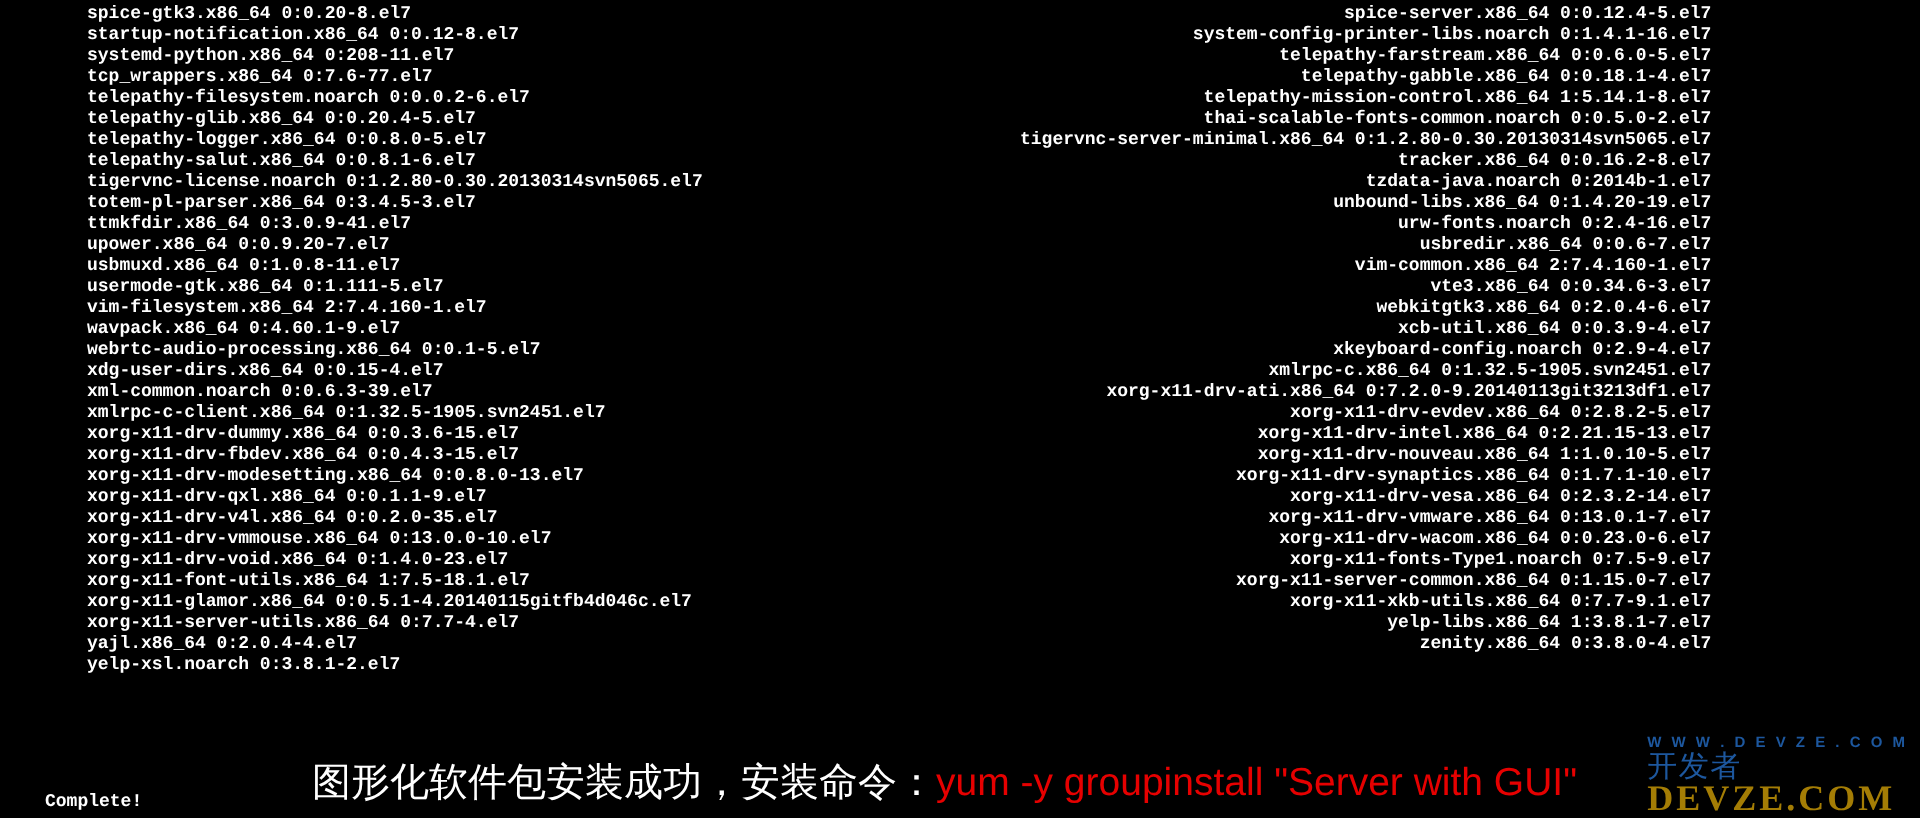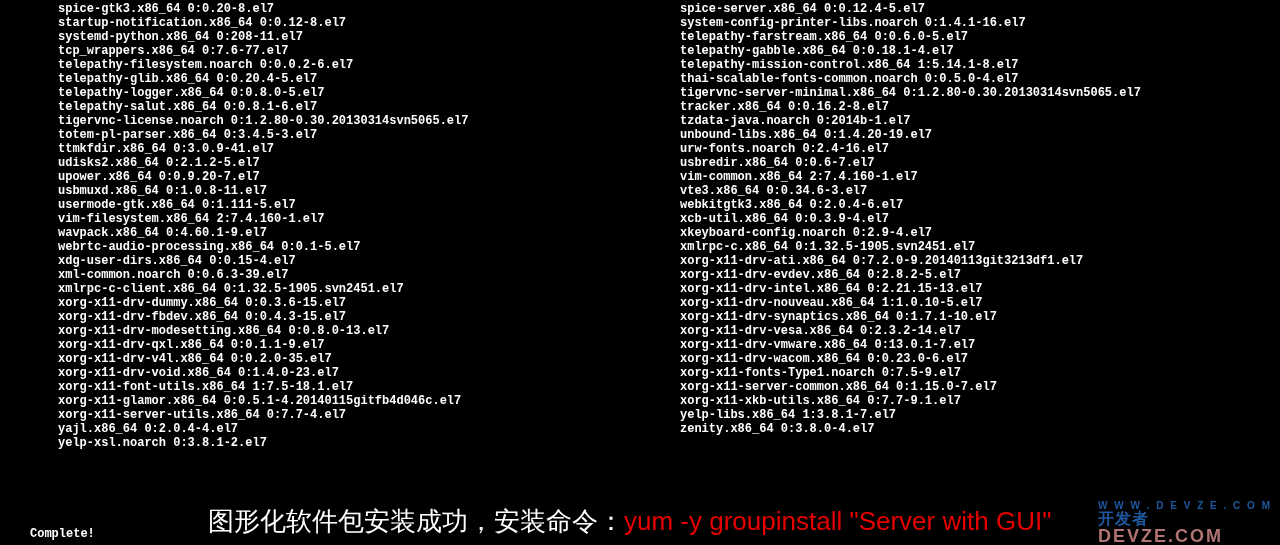--- a/index.html
+++ b/index.html
@@ -17,21 +17,21 @@
     .terminal {
       display: flex;
       padding: 2px 0 0 0;
     }
     .col {
       display: flex;
       flex-direction: column;
       line-height: 14px;
     }
     .col-left { padding-left: 58px; width: 680px; }
-    .col-right { padding-left: 0; }
+    .col-right { padding-left: 0; align-items: flex-end; }
     .pkg-line { white-space: nowrap; }
     .annotation {
       position: absolute;
       bottom: 6px;
       left: 208px;
       font-family: "SimSun", "Microsoft YaHei", sans-serif;
       font-size: 26px;
       white-space: nowrap;
       font-weight: normal;
     }
@@ -44,69 +44,69 @@
       font-weight: bold;
     }
     .watermark {
       position: absolute;
       right: 8px;
       bottom: 0;
       font-family: "Microsoft YaHei", sans-serif;
       line-height: 1;
       opacity: 0.7;
     }
-    .wm-top { color:#2a7de1; font-size:16px; font-weight:bold; letter-spacing:1px; }
+    .wm-top { color:#2a7de1; font-size:20px; font-weight:normal; letter-spacing:1px; }
     .wm-url { color:#2a7de1; font-size:10px; letter-spacing:2px; }
-    .wm-bottom { color:#fca5a5; font-size:18px; letter-spacing:2px; }
+    .wm-bottom { color:#eab308; font-size:24px; letter-spacing:2px;font-family:Liberation Serif, serif; }
   </style>
 </head>
 <body>
 
 <div class="terminal">
   <div class="col col-left" id="col-left">
       <div class="pkg-line">spice-gtk3.x86_64 0:0.20-8.el7</div>
       <div class="pkg-line">startup-notification.x86_64 0:0.12-8.el7</div>
       <div class="pkg-line">systemd-python.x86_64 0:208-11.el7</div>
       <div class="pkg-line">tcp_wrappers.x86_64 0:7.6-77.el7</div>
       <div class="pkg-line">telepathy-filesystem.noarch 0:0.0.2-6.el7</div>
       <div class="pkg-line">telepathy-glib.x86_64 0:0.20.4-5.el7</div>
       <div class="pkg-line">telepathy-logger.x86_64 0:0.8.0-5.el7</div>
       <div class="pkg-line">telepathy-salut.x86_64 0:0.8.1-6.el7</div>
       <div class="pkg-line">tigervnc-license.noarch 0:1.2.80-0.30.20130314svn5065.el7</div>
       <div class="pkg-line">totem-pl-parser.x86_64 0:3.4.5-3.el7</div>
       <div class="pkg-line">ttmkfdir.x86_64 0:3.0.9-41.el7</div>
-      <div class="pkg-line">udisks2.x86_64 0:2.1.2-5.el7</div>
       <div class="pkg-line">upower.x86_64 0:0.9.20-7.el7</div>
       <div class="pkg-line">usbmuxd.x86_64 0:1.0.8-11.el7</div>
       <div class="pkg-line">usermode-gtk.x86_64 0:1.111-5.el7</div>
       <div class="pkg-line">vim-filesystem.x86_64 2:7.4.160-1.el7</div>
       <div class="pkg-line">wavpack.x86_64 0:4.60.1-9.el7</div>
       <div class="pkg-line">webrtc-audio-processing.x86_64 0:0.1-5.el7</div>
       <div class="pkg-line">xdg-user-dirs.x86_64 0:0.15-4.el7</div>
       <div class="pkg-line">xml-common.noarch 0:0.6.3-39.el7</div>
       <div class="pkg-line">xmlrpc-c-client.x86_64 0:1.32.5-1905.svn2451.el7</div>
       <div class="pkg-line">xorg-x11-drv-dummy.x86_64 0:0.3.6-15.el7</div>
       <div class="pkg-line">xorg-x11-drv-fbdev.x86_64 0:0.4.3-15.el7</div>
       <div class="pkg-line">xorg-x11-drv-modesetting.x86_64 0:0.8.0-13.el7</div>
       <div class="pkg-line">xorg-x11-drv-qxl.x86_64 0:0.1.1-9.el7</div>
       <div class="pkg-line">xorg-x11-drv-v4l.x86_64 0:0.2.0-35.el7</div>
+      <div class="pkg-line">xorg-x11-drv-vmmouse.x86_64 0:13.0.0-10.el7</div>
       <div class="pkg-line">xorg-x11-drv-void.x86_64 0:1.4.0-23.el7</div>
       <div class="pkg-line">xorg-x11-font-utils.x86_64 1:7.5-18.1.el7</div>
       <div class="pkg-line">xorg-x11-glamor.x86_64 0:0.5.1-4.20140115gitfb4d046c.el7</div>
       <div class="pkg-line">xorg-x11-server-utils.x86_64 0:7.7-4.el7</div>
       <div class="pkg-line">yajl.x86_64 0:2.0.4-4.el7</div>
       <div class="pkg-line">yelp-xsl.noarch 0:3.8.1-2.el7</div>
     </div>
   <div class="col col-right" id="col-right">
       <div class="pkg-line">spice-server.x86_64 0:0.12.4-5.el7</div>
       <div class="pkg-line">system-config-printer-libs.noarch 0:1.4.1-16.el7</div>
       <div class="pkg-line">telepathy-farstream.x86_64 0:0.6.0-5.el7</div>
       <div class="pkg-line">telepathy-gabble.x86_64 0:0.18.1-4.el7</div>
       <div class="pkg-line">telepathy-mission-control.x86_64 1:5.14.1-8.el7</div>
-      <div class="pkg-line">thai-scalable-fonts-common.noarch 0:0.5.0-4.el7</div>
+      <div class="pkg-line">thai-scalable-fonts-common.noarch 0:0.5.0-2.el7</div>
       <div class="pkg-line">tigervnc-server-minimal.x86_64 0:1.2.80-0.30.20130314svn5065.el7</div>
       <div class="pkg-line">tracker.x86_64 0:0.16.2-8.el7</div>
       <div class="pkg-line">tzdata-java.noarch 0:2014b-1.el7</div>
       <div class="pkg-line">unbound-libs.x86_64 0:1.4.20-19.el7</div>
       <div class="pkg-line">urw-fonts.noarch 0:2.4-16.el7</div>
       <div class="pkg-line">usbredir.x86_64 0:0.6-7.el7</div>
       <div class="pkg-line">vim-common.x86_64 2:7.4.160-1.el7</div>
       <div class="pkg-line">vte3.x86_64 0:0.34.6-3.el7</div>
       <div class="pkg-line">webkitgtk3.x86_64 0:2.0.4-6.el7</div>
       <div class="pkg-line">xcb-util.x86_64 0:0.3.9-4.el7</div>

